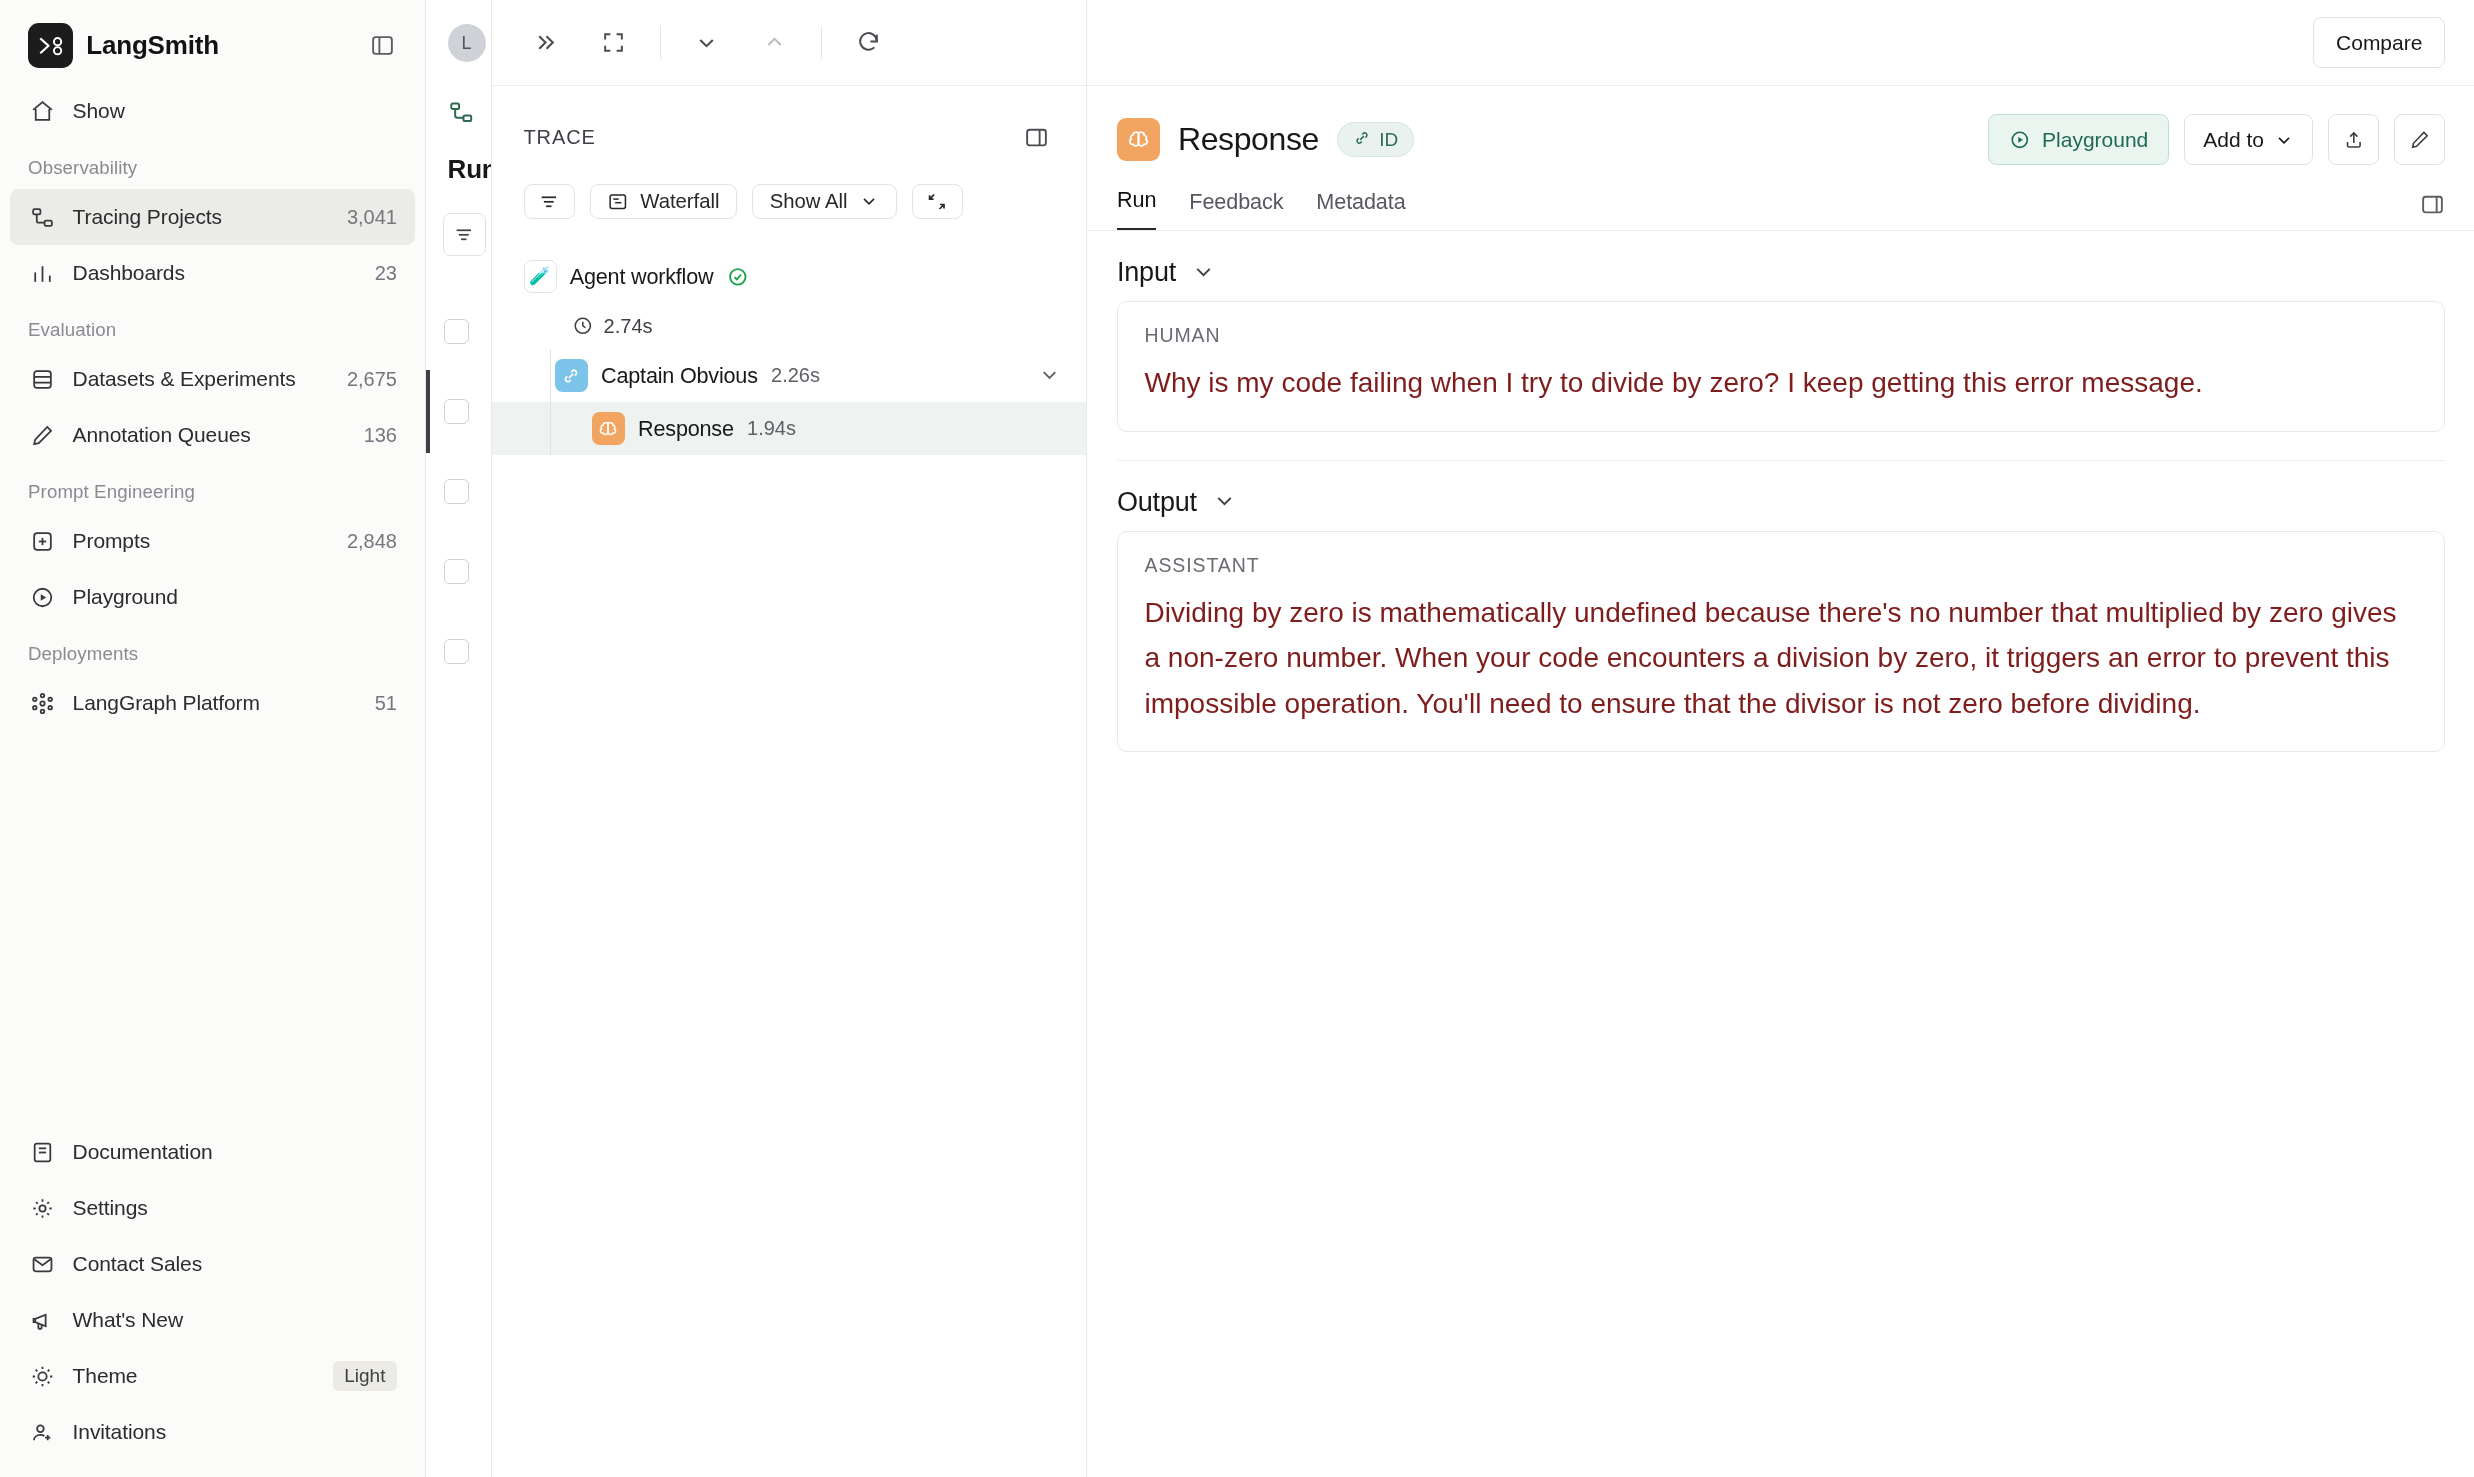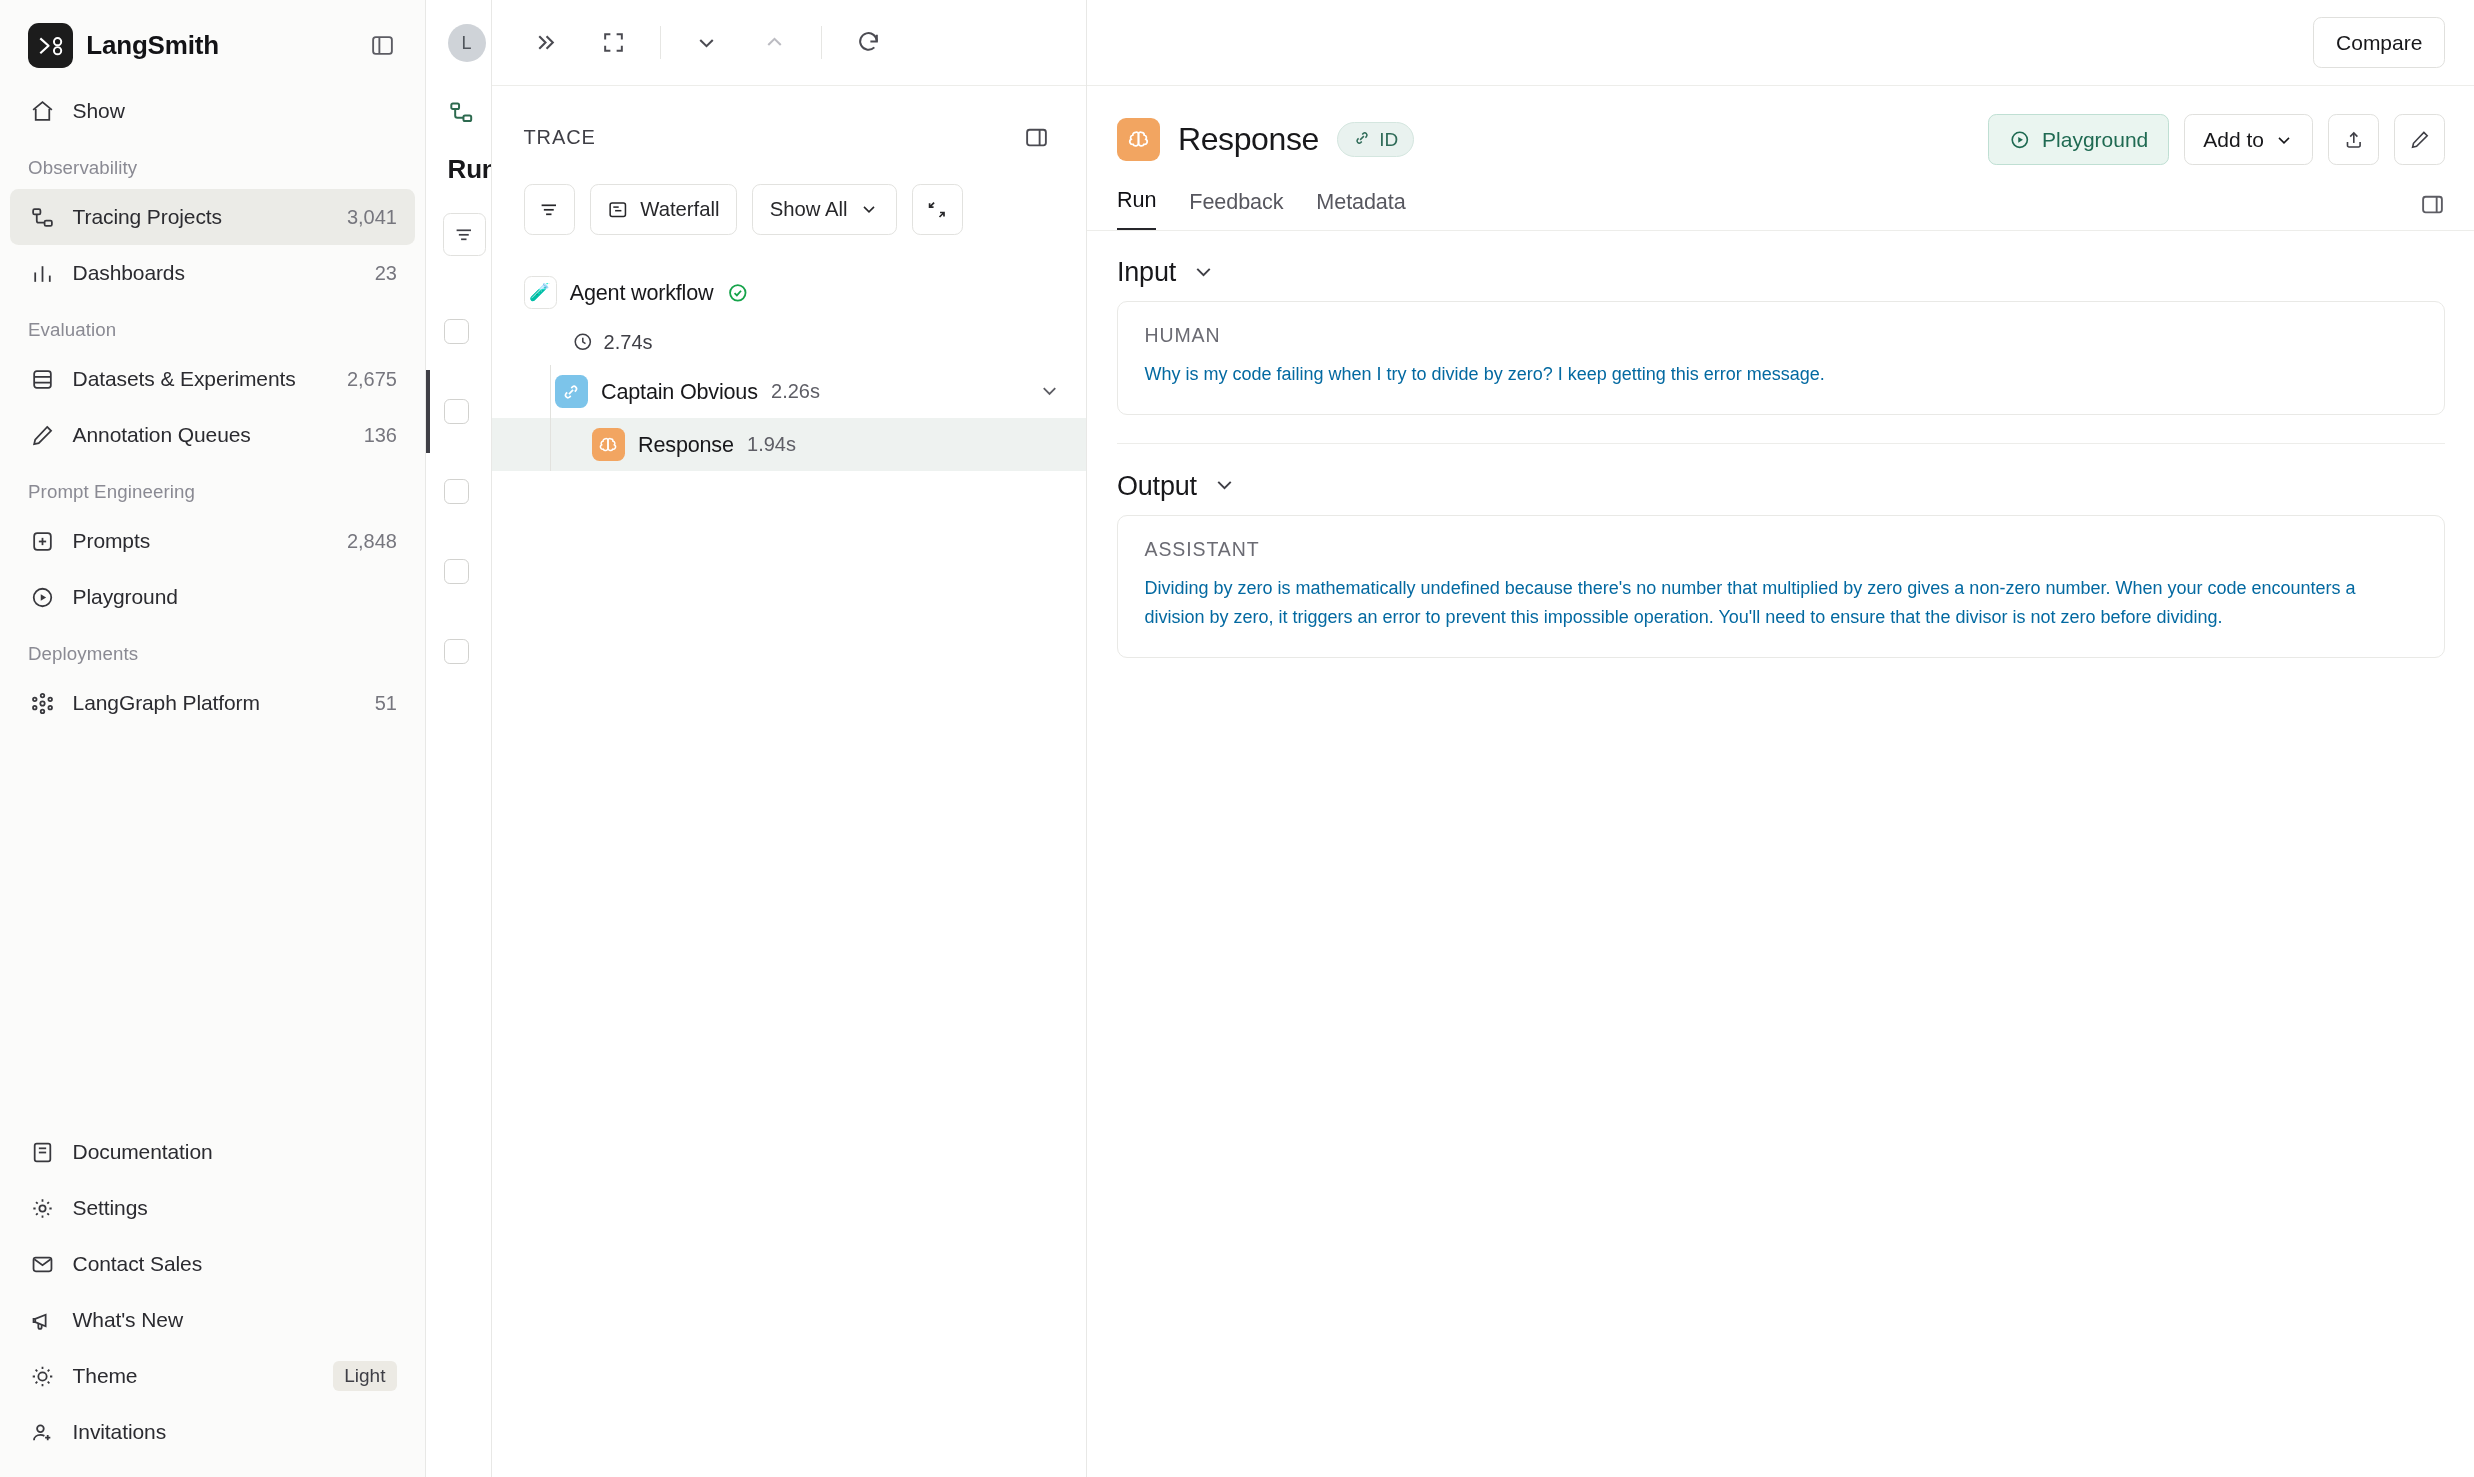--- a/index.html
+++ b/index.html
@@ -131,21 +131,21 @@
     display: flex; align-items: center; justify-content: space-between;
     padding: 30px 28px 8.3px 31.5px;
   }
   .trace-hdr-label {
     font-size: 20px; letter-spacing: 0.9px; color: #3f3f46; font-weight: 500;
   }
   .trace-tools {
     display: flex; align-items: center; gap: 15px; padding: 16.6px 28px 8.3px 31.5px;
   }
   .tool-btn {
-    height: 51px; border: 0.8px solid #e2e2df; border-radius: 8.3px;
+    height: 35px; border: 0.8px solid #e2e2df; border-radius: 8.3px;
     background: #fff; display: flex; align-items: center; gap: 11.6px;
     padding: 0 16.6px; font-size: 20.3px; color: #27272a; cursor: pointer;
   }
   .tool-btn.square { width: 51px; padding: 0; justify-content: center; }
 
   .tree { padding: 23px 0 0 0; }
   .tree-row {
     display: flex; align-items: center; gap: 13.3px;
     height: 53px; padding-left: 31.5px; position: relative;
   }
@@ -235,21 +235,21 @@
   }
   .sec-title { font-size: 27px; font-weight: 500; letter-spacing: -0.2px; }
   .msg-card {
     border: 0.8px solid #e9e9e6; border-radius: 10px; background: #fff;
     padding: 21.6px 26.5px 25px 26.5px;
   }
   .msg-role {
     font-size: 19.5px; color: #6b6b73; letter-spacing: 0.9px; font-weight: 500;
     padding-bottom: 13.3px;
   }
-  .msg-body { font-size: 18px; line-height: 1.62; color: #0369a1; }
+  .msg-body { font-size: 28px; line-height: 1.62; color: #7f1d1d; }
   .hr { height: 0.8px; background: #ededea; margin: 28px 0 0 0; }
 </style>
 </head>
 <body>
 
 <div class="app">
 
   <aside class="sidebar">
     <div class="sb-top">
       <div class="logo-mark">

